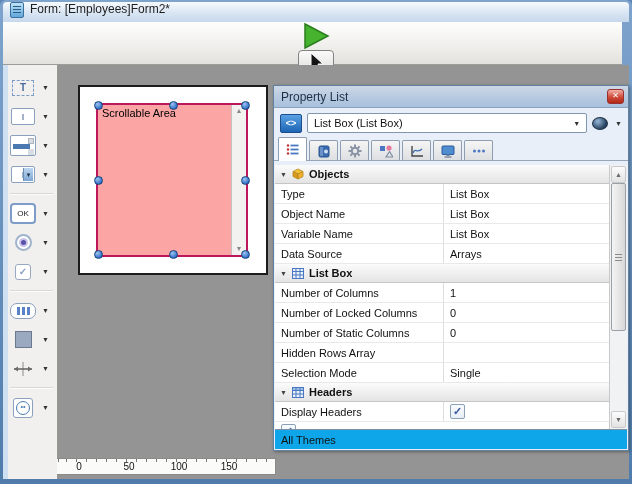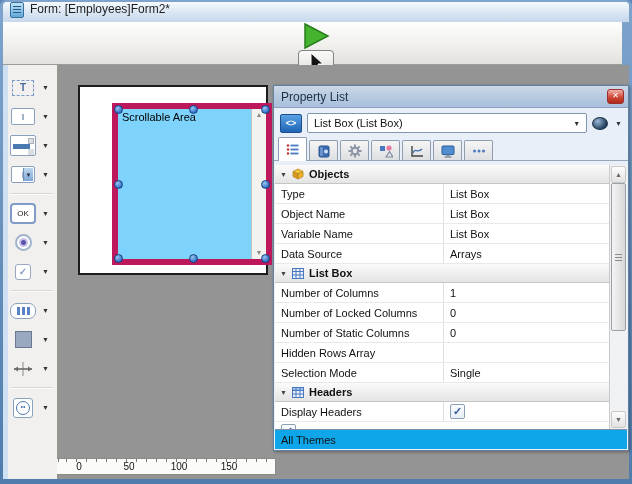--- a/index.html
+++ b/index.html
@@ -74,22 +74,22 @@
     display:flex;align-items:center;justify-content:center;gap:2px;}
   .ic-tabctl i{width:3px;height:8px;background:#5a82c8;}
   .ic-rect{width:15px;height:15px;background:#9aa8c0;border:1px solid #6a7890;}
   .ic-plugin{width:18px;height:18px;border:1px solid #8aa0bd;border-radius:3px;background:#fff;
     display:flex;align-items:center;justify-content:center;}
   .ic-plugin i{width:12px;height:12px;border-radius:50%;border:1px solid #4a78b0;color:#4a78b0;
     font-size:7px;line-height:10px;text-align:center;letter-spacing:0;}
   
   .form-sheet{position:absolute;left:75px;top:20px;width:186px;height:186px;background:#fff;
     border:2px solid #1c1c1c;}
-  .listbox{position:absolute;left:32px;top:16px;width:148px;height:150px;background:#7dd3fc;
-    border:6px solid #be185d;}
+  .listbox{position:absolute;left:16px;top:16px;width:148px;height:150px;background:#fca5a5;
+    border:2px solid #be185d;}
   .lb-label{position:absolute;left:4px;top:2px;font-size:11px;color:#000;}
   .lb-scroll{position:absolute;right:0;top:0;bottom:0;width:14px;background:#f2f2f0;
     border-left:1px solid #c2c2c0;}
   .lb-scroll .up,.lb-scroll .dn{position:absolute;left:0;right:0;height:12px;color:#8a8a8a;
     font-size:7px;text-align:center;line-height:12px;}
   .lb-scroll .up{top:0;} .lb-scroll .dn{bottom:0;}
   .handle{position:absolute;width:7px;height:7px;border-radius:50%;
     background:radial-gradient(circle at 35% 30%,#9cc4f0,#3a78cc 65%,#1d50a0);border:1px solid #16427e;}
   
   .ruler{position:absolute;left:54px;top:393px;width:218px;height:15px;background:#fbfbfa;

